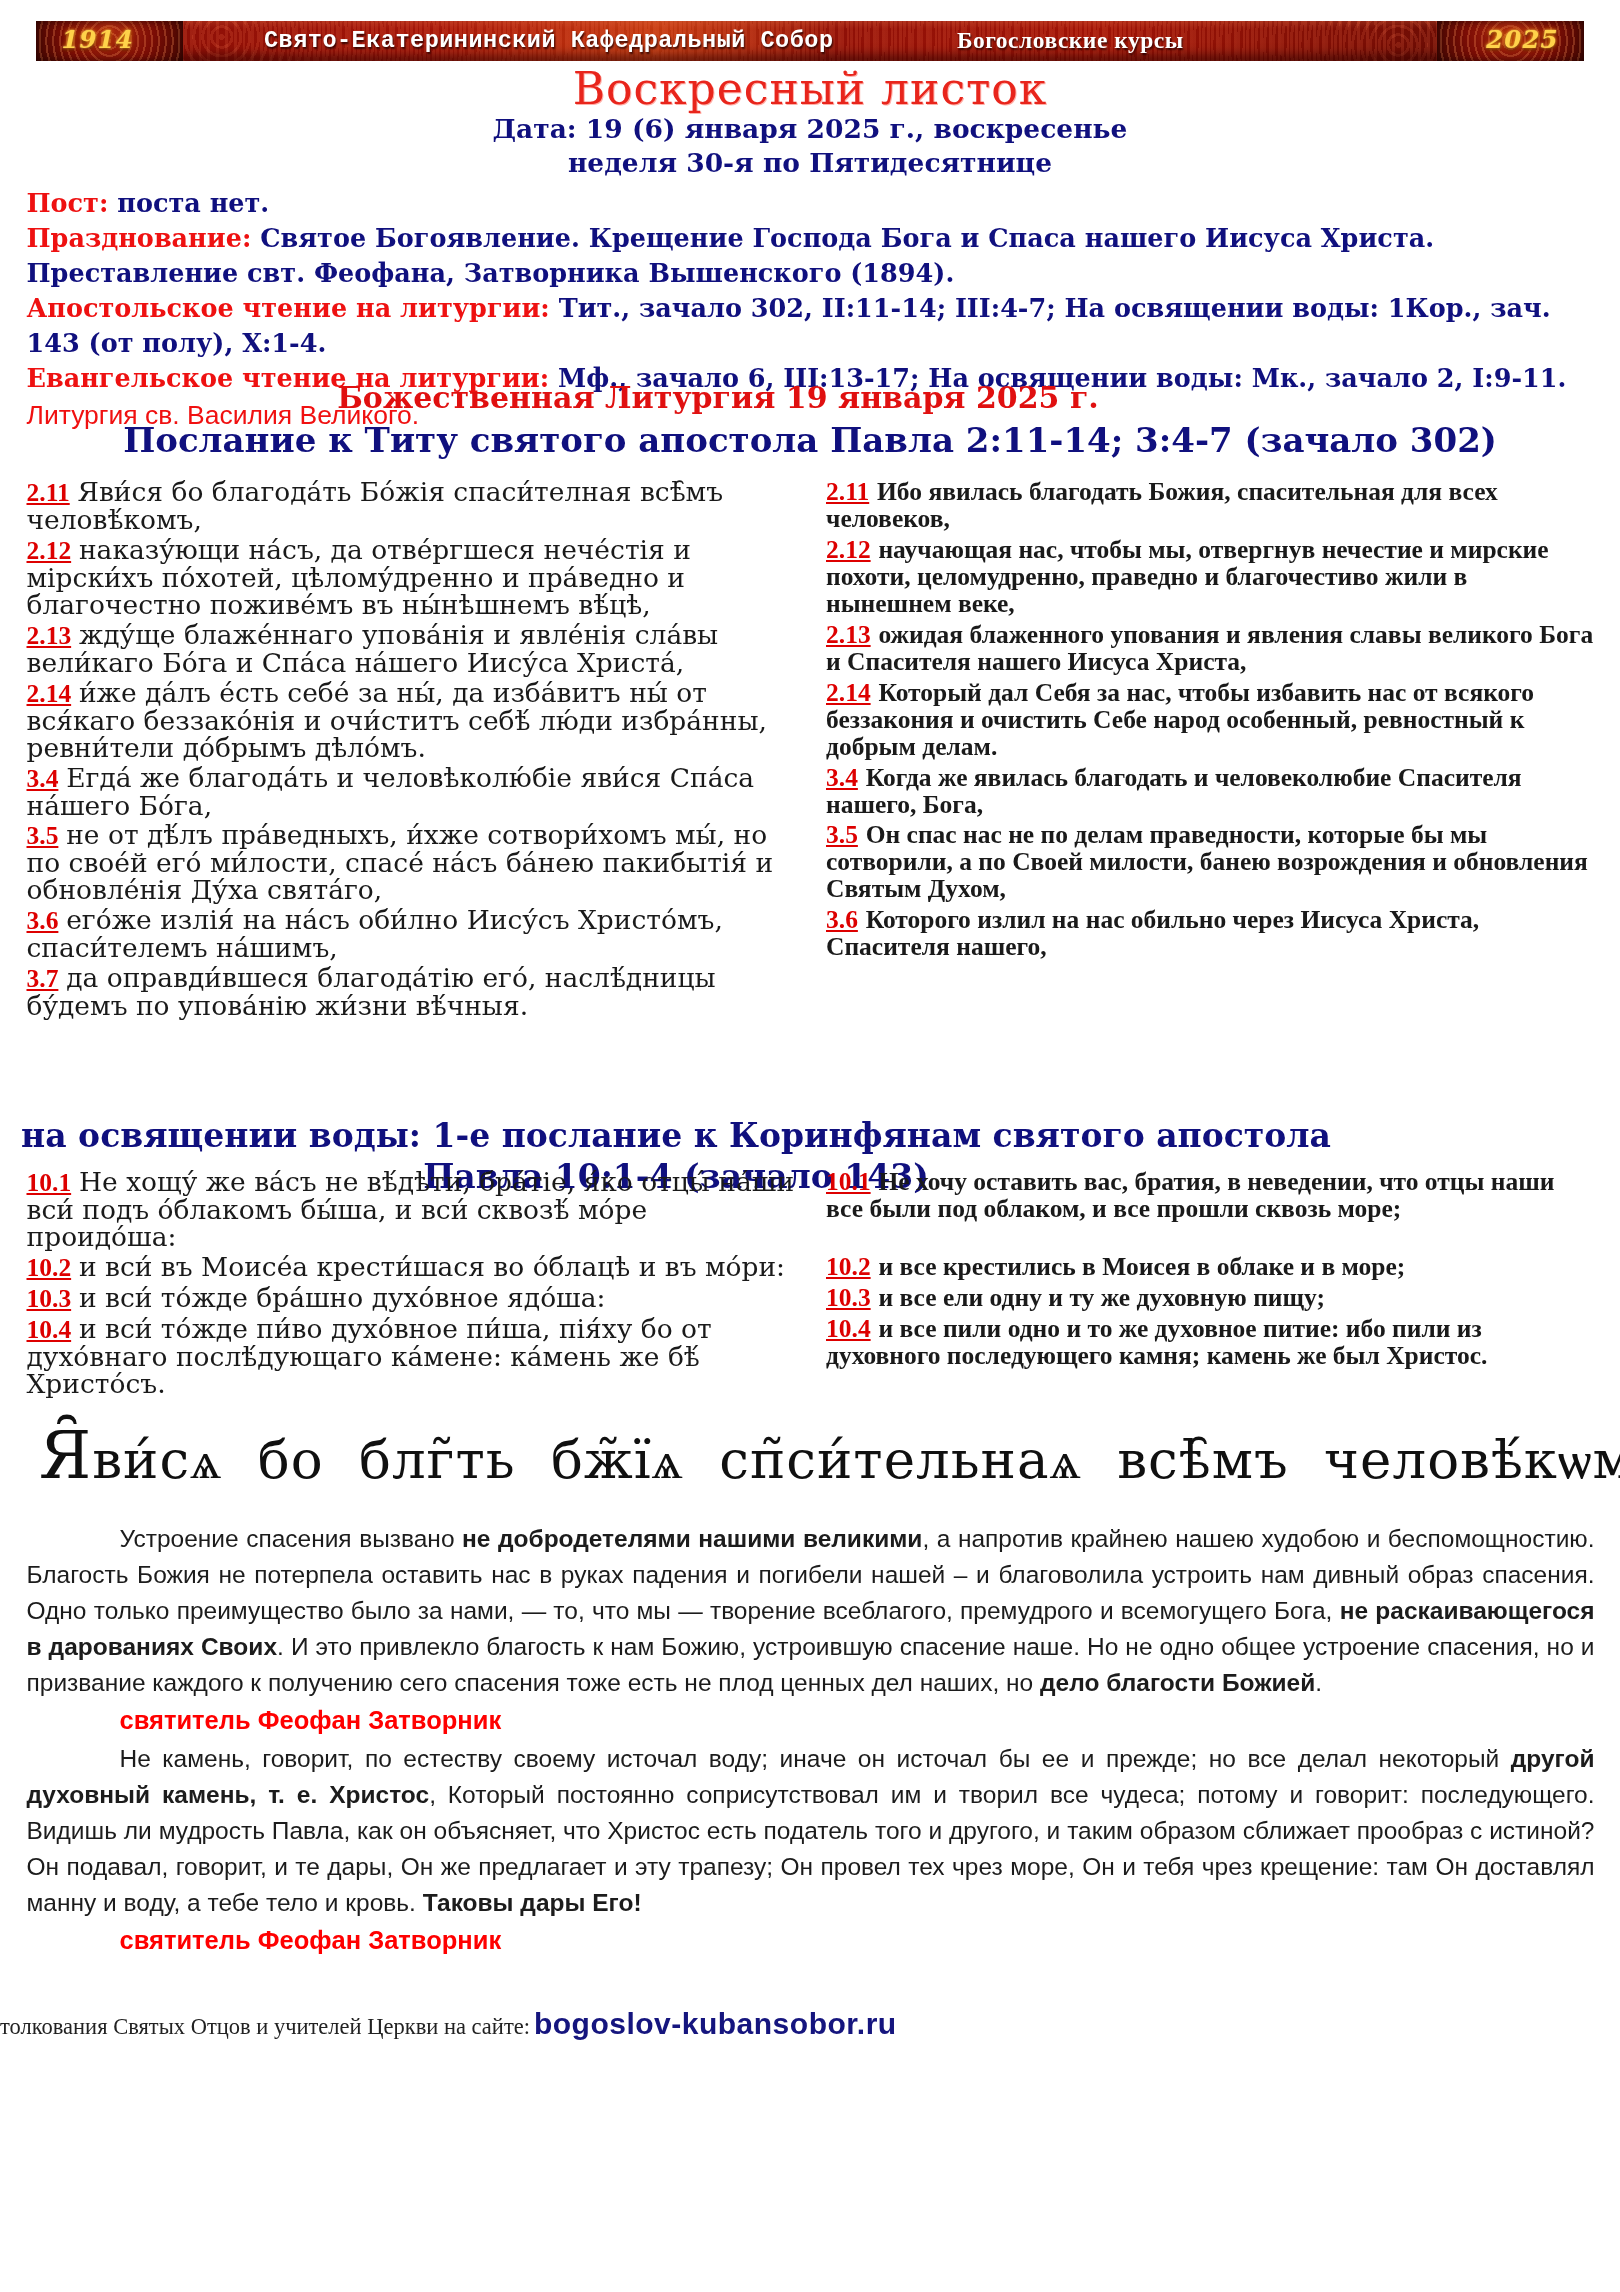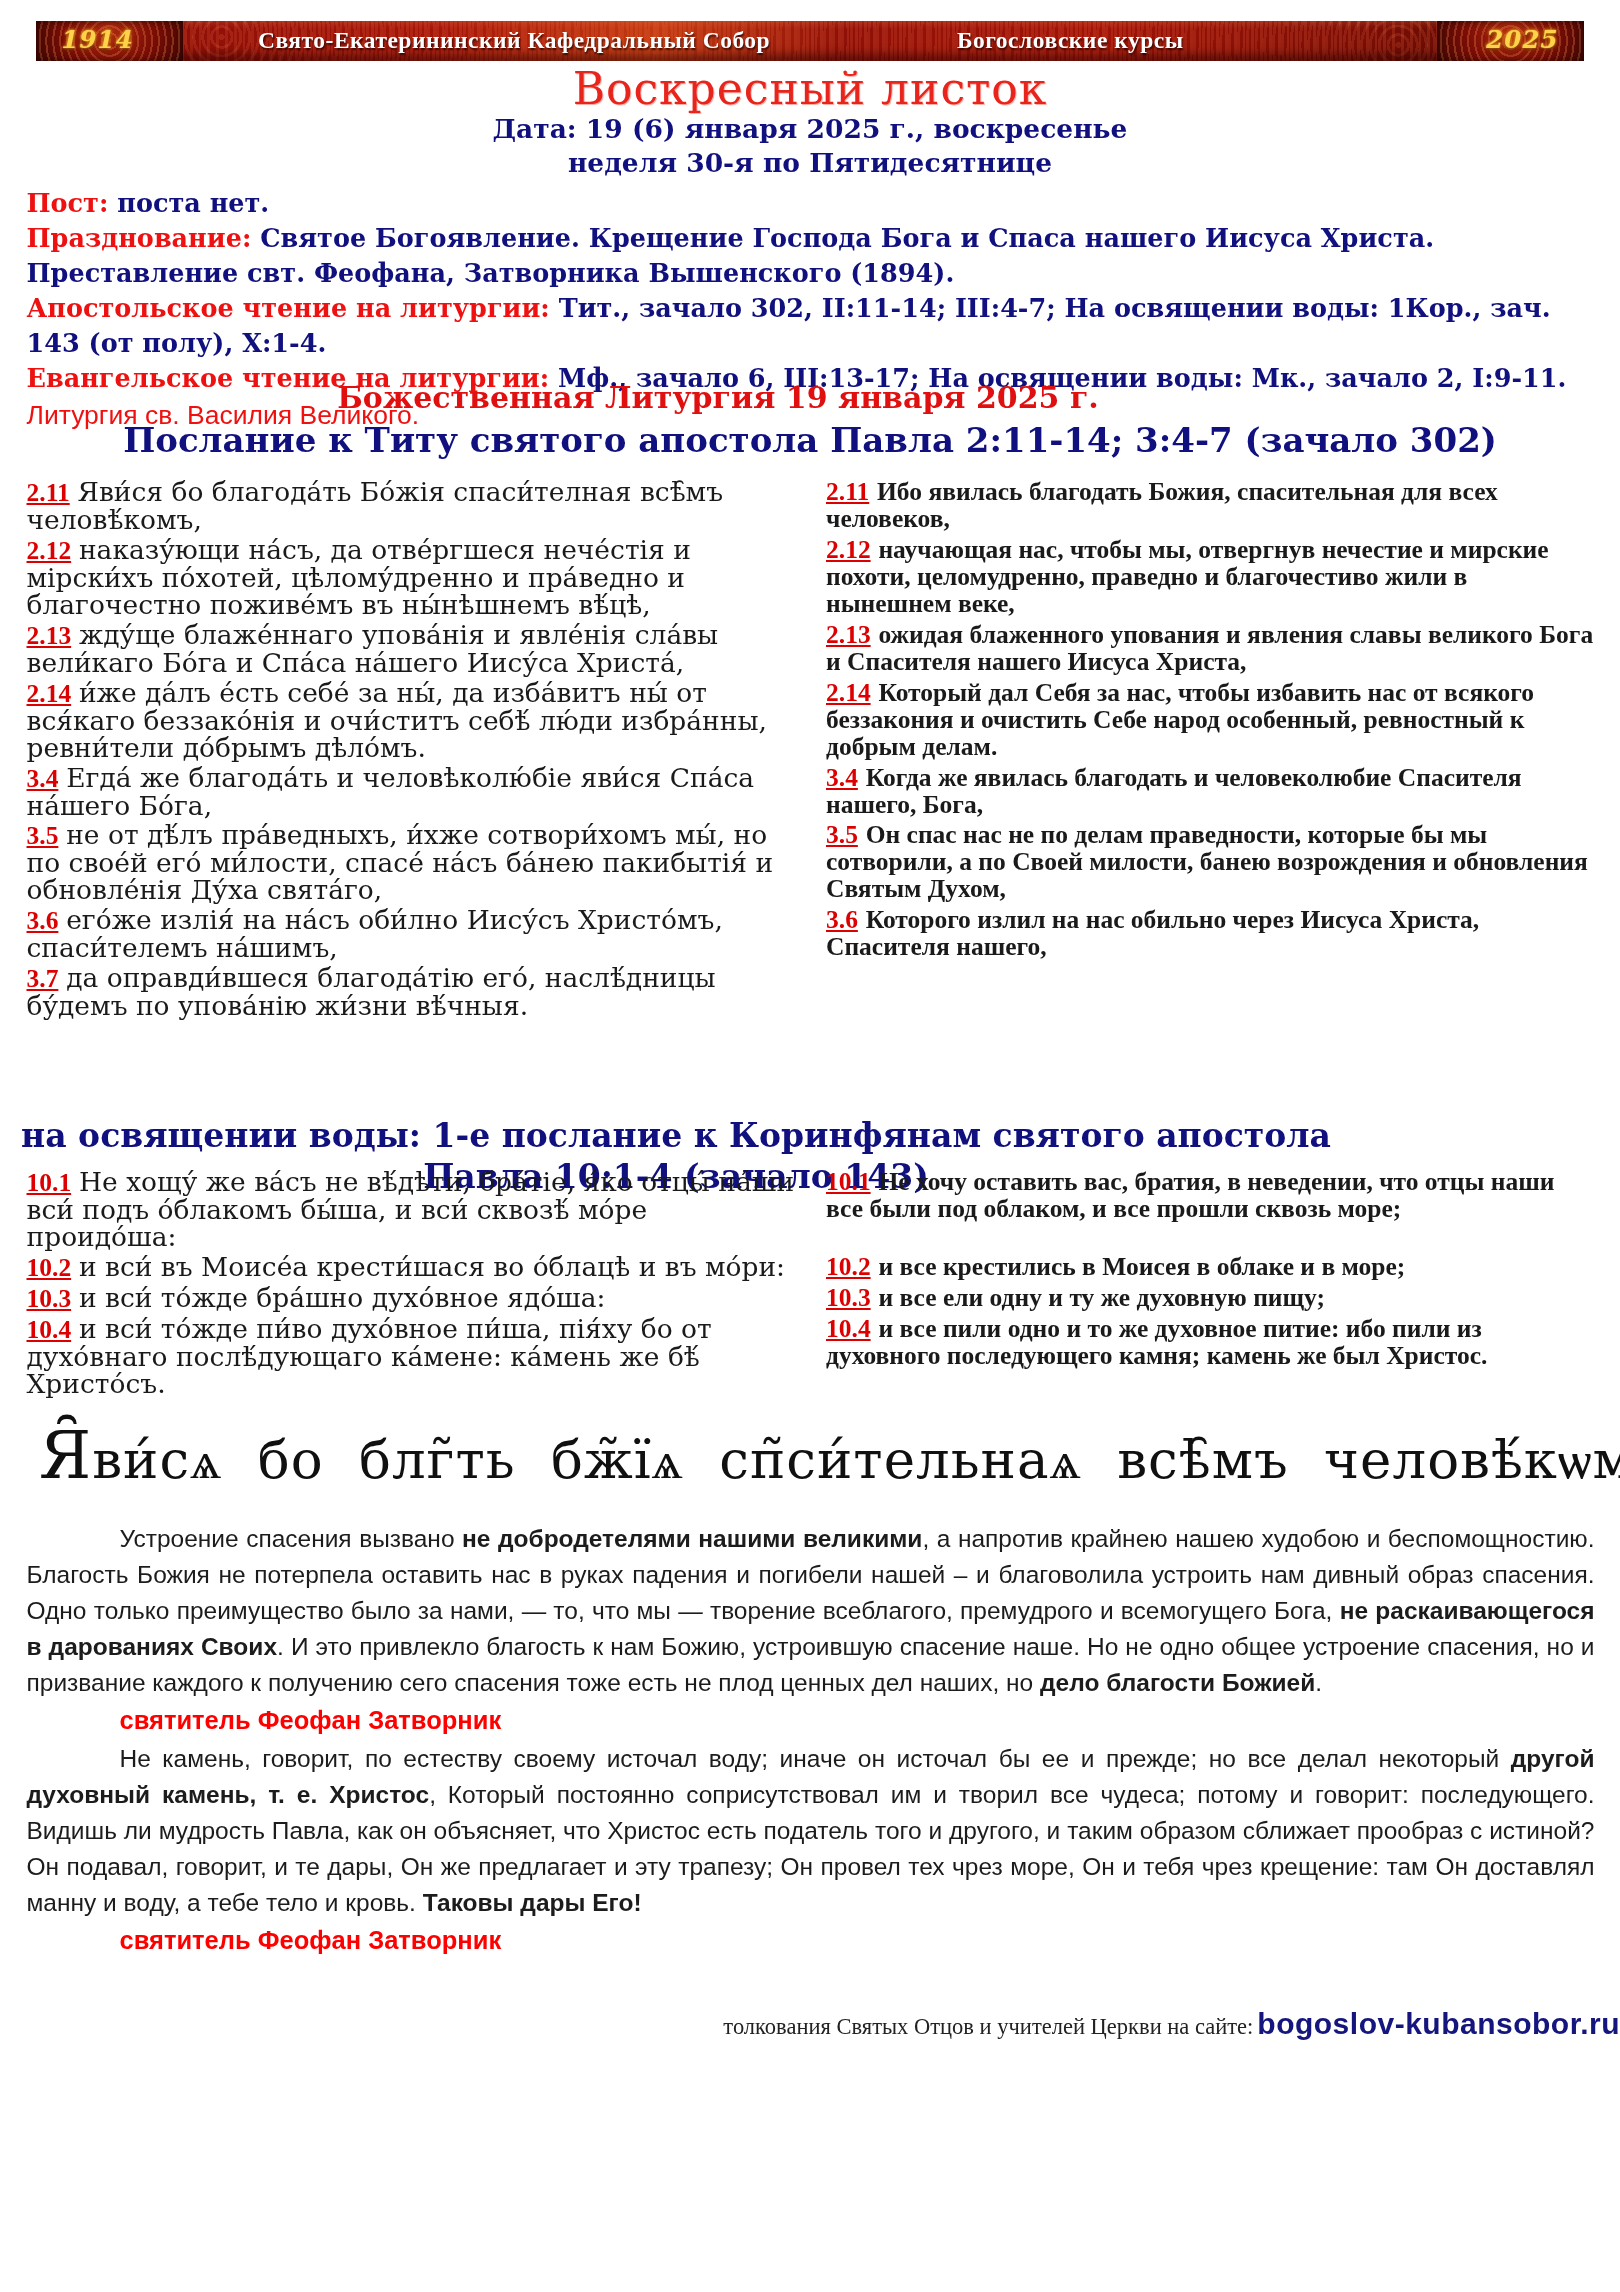--- a/index.html
+++ b/index.html
@@ -39,21 +39,21 @@
   .banner .year.left{left:25.5px;}
   .banner .year.right{right:25.5px;}
   .banner .btitle{
     position:absolute;top:7.8px;z-index:2;
     color:#ffffff;
     font-family:"Liberation Serif", serif;
     font-weight:bold;font-size:23.5px;line-height:25.5px;
     text-shadow:1px 2px 2px rgba(30,0,0,.8);
     letter-spacing:0.5px;
   }
-  .btitle.cathedral{left:222px;}
+  .btitle.cathedral{left:228px;font-family:Liberation Mono, monospace;}
   .btitle.courses{left:921px;}
   
   .masthead{position:absolute;left:0;top:65px;width:1620px;text-align:center;}
   .main-title{
     font-size:44px;line-height:47px;font-weight:normal;
     color:#e8251c;
     font-family:"DejaVu Serif", serif;
     letter-spacing:1px;
     text-shadow:1px 1px 0 #ffb0a8;
   }
@@ -117,21 +117,21 @@
     text-align:justify;
   }
   .commentary p{margin:0;text-indent:93px;}
   .author{
     color:#ff0000;font-weight:bold;text-indent:0;
     margin:1px 0 2px 93px;font-size:25.5px;line-height:37px;
     font-family:"Liberation Sans", sans-serif;
   }
   
   .footer{
-    position:absolute;left:0;top:2007px;width:1620px;text-align:right;
+    position:absolute;left:0;top:2007px;width:1620px;text-align:left;
   }
   .footer .note{
     font-family:"Liberation Serif", serif;
     font-size:22.5px;color:#222222;
   }
   .footer .site{
     font-family:"Liberation Sans", sans-serif;
     font-weight:bold;font-size:30px;color:#15157e;letter-spacing:0.5px;
   }
 </style>

